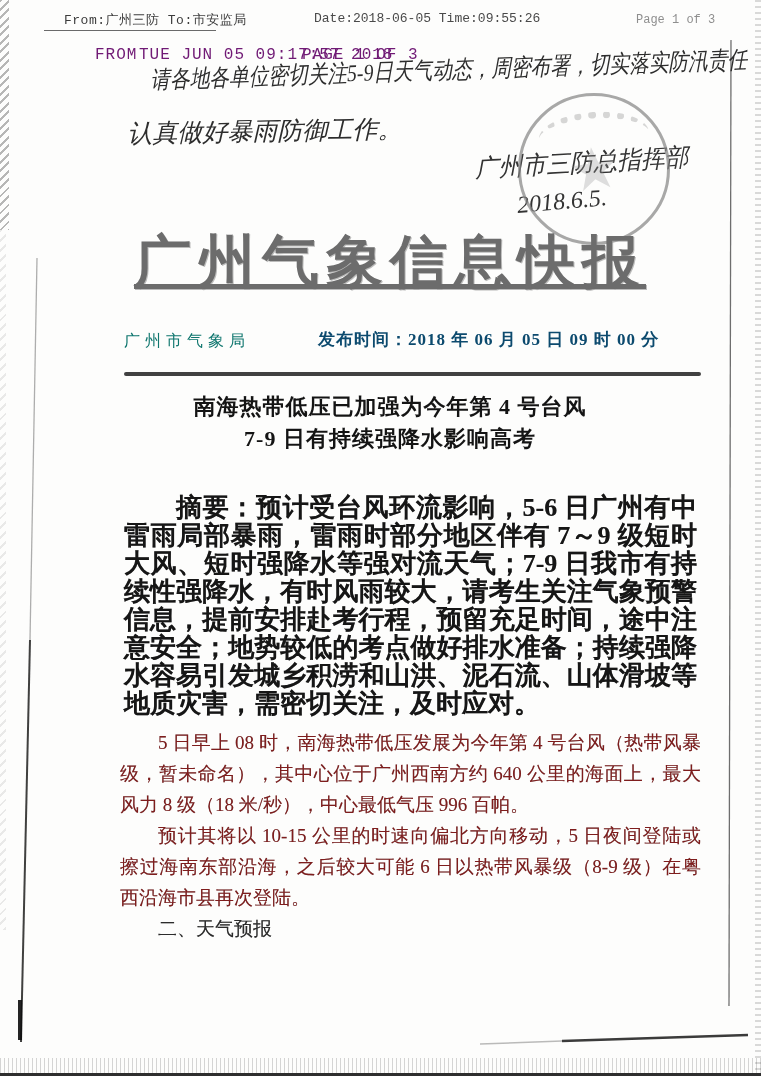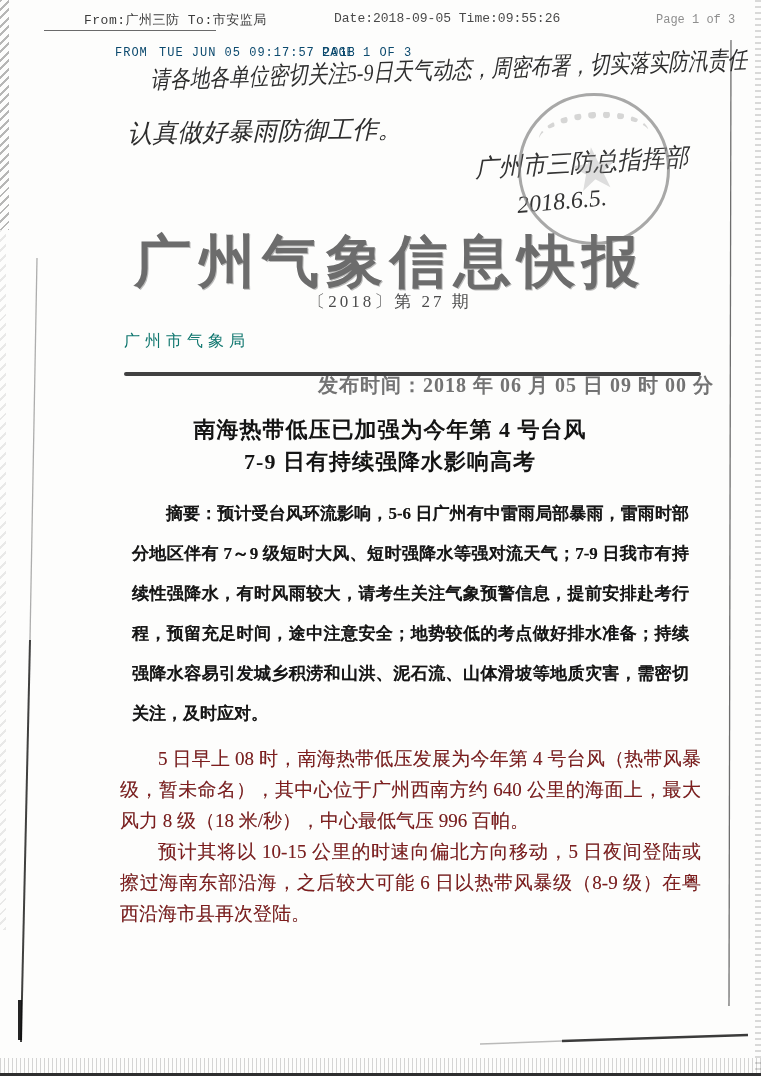--- a/index.html
+++ b/index.html
@@ -2,26 +2,26 @@
 <html><head>
 <meta charset="utf-8">
 <style>
   html,body{margin:0;padding:0;background:#dcdcdc;}
   .page{
     position:relative;width:761px;height:1076px;margin:0 auto;
     background:#fdfdfc;overflow:hidden;
     font-family:"Liberation Serif",serif;color:#1d1d1d;
   }
   
-  .fax-text{position:absolute;font-family:"Liberation Mono",monospace;white-space:pre;margin-left:20px;}
+  .fax-text{position:absolute;font-family:"Liberation Mono",monospace;white-space:pre;}
   .fax-from{left:64px;top:11px;font-size:13px;color:#3c3c3c;letter-spacing:.5px;}
   .fax-underline{position:absolute;left:44px;top:30px;width:172px;height:1px;background:#6a6a6a;}
   .fax-date{left:314px;top:11px;font-size:13px;color:#4a4a4a;}
   .fax-page{left:636px;top:13px;font-size:12px;color:#8e8e8e;}
-  .fax2{top:46px;font-size:12px;color:#0c4a6e;letter-spacing:1px;}
+  .fax2{top:46px;font-size:16px;color:#701a75;letter-spacing:1px;}
   .fax2-from{left:95px;}
   .fax2-ts{left:139px;}
   .fax2-page{left:302px;}
   
   .hand{position:absolute;font-style:italic;color:#2d2d2d;white-space:nowrap;}
   .hand-l1{left:150px;top:64px;font-size:24px;transform:scaleX(.82) rotate(-1.6deg);transform-origin:left top;}
   .hand-l2{left:127px;top:117px;font-size:25px;transform:rotate(-1deg);transform-origin:left top;}
   .hand-sign{left:474px;top:152px;font-size:25px;transform:scaleX(.95) rotate(-3deg);transform-origin:left top;color:#343434;}
   .hand-date{left:516px;top:192px;font-size:24px;transform:rotate(-5deg);transform-origin:left top;color:#343434;}
   
@@ -33,45 +33,45 @@
   .stamp-star{font-size:58px;color:rgba(150,150,150,.30);transform:rotate(-8deg);font-style:normal;}
   .stamp-arc{
     position:absolute;left:18px;top:16px;width:110px;height:40px;border-radius:50%;
     border-top:7px dotted rgba(150,150,150,.38);border-left:0;border-right:0;border-bottom:0;
     transform:rotate(-4deg);
   }
   
   .masthead-title{
     position:absolute;left:90px;top:224px;width:600px;text-align:center;
     font-size:57px;font-weight:bold;letter-spacing:7px;color:#6c6c6c;
-    text-shadow:1px 1px 0 rgba(160,160,160,.7);white-space:nowrap;
+    text-shadow:1px 1px 0 rgba(160,160,160,.7);white-space:nowrap;text-decoration:underline;
   }
   .issue-line{
     position:absolute;left:90px;top:290px;width:600px;text-align:center;
     font-size:17px;color:#4c4c4c;letter-spacing:3px;
   }
   .issuer{
     position:absolute;left:124px;top:331px;font-size:16px;color:#0f766e;letter-spacing:5px;
   }
   .publish-time{
-    position:absolute;left:318px;top:328px;font-size:20px;color:#737373;font-weight:bold;letter-spacing:1px;margin-top:44px;
+    position:absolute;left:318px;top:328px;font-size:17px;color:#0c4a6e;font-weight:bold;letter-spacing:1px;
   }
   .rule{
     position:absolute;left:124px;top:372px;width:577px;height:4px;background:#414141;border-radius:2px;
   }
   
   .doc-title{
     position:absolute;left:90px;width:600px;text-align:center;
-    font-size:22px;font-weight:bold;color:#141414;letter-spacing:1px;margin-top:23px;
+    font-size:22px;font-weight:bold;color:#141414;letter-spacing:1px;
   }
   .doc-title-1{top:392px;}
   .doc-title-2{top:424px;}
   .content{position:absolute;left:120px;top:494px;width:581px;}
   .summary{
-    margin:0 12px 9px;font-size:17px;line-height:40px;font-weight:bold;
+    margin:0 4px 9px;font-size:26px;line-height:28px;font-weight:bold;
     text-indent:2em;text-align:justify;color:#161616;
     text-shadow:0 0 .5px rgba(30,30,30,.55);
   }
   .sec-head{
     margin:0;font-size:19px;line-height:31px;text-indent:2em;color:#2c2c2c;font-weight:normal;
     text-shadow:0 0 .5px rgba(60,60,60,.5);
   }
   .para{
     margin:0;font-size:19px;line-height:31px;text-indent:2em;text-align:justify;color:#7f1d1d;
     text-shadow:0 0 .6px rgba(80,80,80,.5);
@@ -96,49 +96,49 @@
     border-bottom:3px solid #2e2e2e;
   }
 </style>
 </head>
 <body>
 
 <div class="page">
 
   <div class="fax-text fax-from">From:广州三防 To:市安监局</div>
   <div class="fax-underline"></div>
-  <div class="fax-text fax-date">Date:2018-09-05 Time:09:55:26</div>
+  <div class="fax-text fax-date">Date:2018-06-05 Time:09:55:26</div>
   <div class="fax-text fax-page">Page 1 of 3</div>
   <div class="fax-text fax2 fax2-from">FROM</div>
   <div class="fax-text fax2 fax2-ts">TUE JUN 05 09:17:57 2018</div>
   <div class="fax-text fax2 fax2-page">PAGE 1 OF 3</div>
 
   <div class="hand hand-l1">请各地各单位密切关注5-9日天气动态，周密布署，切实落实防汛责任</div>
   <div class="hand hand-l2">认真做好暴雨防御工作。</div>
   <div class="hand hand-sign">广州市三防总指挥部</div>
   <div class="hand hand-date">2018.6.5.</div>
 
   <div class="stamp">
     <div class="stamp-arc"></div>
     <span class="stamp-star">★</span>
   </div>
 
   <div class="masthead-title">广州气象信息快报</div>
-  <div class="issue-line">〔2018〕第 27 期</div>
   <div class="issuer">广州市气象局</div>
   <div class="publish-time">发布时间：2018 年 06 月 05 日 09 时 00 分</div>
   <div class="rule"></div>
 
   <div class="doc-title doc-title-1">南海热带低压已加强为今年第 4 号台风</div>
   <div class="doc-title doc-title-2">7-9 日有持续强降水影响高考</div>
 
   <div class="content">
     <p class="summary">摘要：预计受台风环流影响，5-6 日广州有中雷雨局部暴雨，雷雨时部分地区伴有 7～9 级短时大风、短时强降水等强对流天气；7-9 日我市有持续性强降水，有时风雨较大，请考生关注气象预警信息，提前安排赴考行程，预留充足时间，途中注意安全；地势较低的考点做好排水准备；持续强降水容易引发城乡积涝和山洪、泥石流、山体滑坡等地质灾害，需密切关注，及时应对。</p>
     <p class="para">5 日早上 08 时，南海热带低压发展为今年第 4 号台风（热带风暴级，暂未命名），其中心位于广州西南方约 640 公里的海面上，最大风力 8 级（18 米/秒），中心最低气压 996 百帕。</p>
     <p class="para">预计其将以 10-15 公里的时速向偏北方向移动，5 日夜间登陆或擦过海南东部沿海，之后较大可能 6 日以热带风暴级（8-9 级）在粤西沿海市县再次登陆。</p>
+    <p class="sec-head">二、天气预报</p>
   </div>
 
   <div class="artifacts">
     <div class="edge-hatch-left"></div>
     <div class="edge-hatch-left-low"></div>
     <div class="edge-hatch-right"></div>
     <svg width="761" height="1076" style="position:absolute;left:0;top:0;">
       <line x1="37" y1="258" x2="30" y2="640" stroke="#1c1c1c" stroke-width="1.3" opacity="0.35"></line>
       <line x1="30" y1="640" x2="21" y2="1042" stroke="#111111" stroke-width="2" opacity="0.8"></line>
       <rect x="18" y="1000" width="4" height="40" fill="#0d0d0d" opacity="0.9"></rect>

